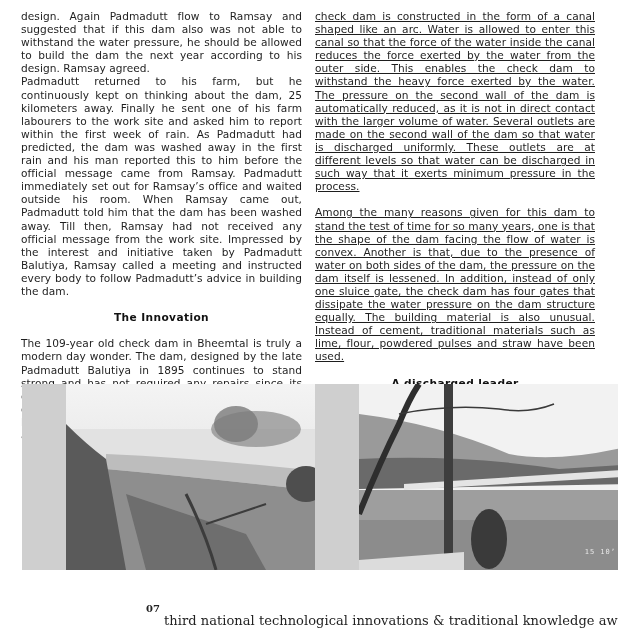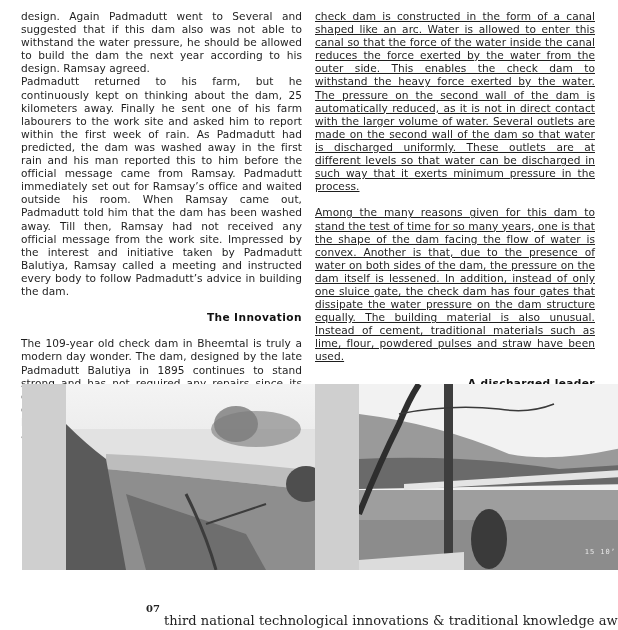--- a/index.html
+++ b/index.html
@@ -10,42 +10,42 @@
     font-size: 10.6px; line-height: 13.1px; color: #1e1e1e;
     text-align: justify; letter-spacing: 0.05px;
   }
   .col-left { left: 21px; width: 281px; }
   .col-right { left: 315px; width: 280px; text-decoration: underline; }
   .col p { margin: 0; }
   .gap { height: 13.1px; }
   .heading {
     font-family: "DejaVu Sans", sans-serif; font-weight: bold;
     font-size: 10.6px; line-height: 13.1px; margin: 0; color: #111;
-    letter-spacing: 0.4px; text-align: right;
+    letter-spacing: 0.4px; text-align: center;
   }
   .photo { position: absolute; top: 384px; height: 186px; overflow: hidden; background: #cfcfcf; padding-left: 44px; }
   .photo-left { left: 22px; width: 279px; }
   .photo-right { left: 315px; width: 279px; }
   .photo svg { display: block; width: 100%; height: 100%; }
   .footer {
     position: absolute; top: 603px; left: 0; width: 618px; height: 18px;
     font-family: "DejaVu Serif", serif; color: #222;
   }
   .page-num { position: absolute; left: 146px; top: 0; font-size: 10px; font-weight: bold; }
   .footer-caption { position: absolute; left: 164px; top: 2px; font-size: 13px; letter-spacing: 0.05px; white-space: nowrap; margin-top: 8px; }
   .stamp {
     position: absolute; right: 22px; bottom: 14px; font-family: "DejaVu Sans Mono", monospace;
     font-size: 7px; color: #e8e8e8; letter-spacing: 1px;
   }
 </style>
 </head>
 <body>
 
 <div class="col col-left">
-  <p>design. Again Padmadutt went to Several and suggested that if this dam also was not able to withstand the water pressure, he should be allowed to build the dam the next year according to his design. Ramsay agreed.</p>
+  <p>design. Again Padmadutt flow to Ramsay and suggested that if this dam also was not able to withstand the water pressure, he should be allowed to build the dam the next year according to his design. Ramsay agreed.</p>
   <p>Padmadutt returned to his farm, but he continuously kept on thinking about the dam, 25 kilometers away. Finally he sent one of his farm labourers to the work site and asked him to report within the first week of rain. As Padmadutt had predicted, the dam was washed away in the first rain and his man reported this to him before the official message came from Ramsay. Padmadutt immediately set out for Ramsay’s office and waited outside his room. When Ramsay came out, Padmadutt told him that the dam has been washed away. Till then, Ramsay had not received any official message from the work site. Impressed by the interest and initiative taken by Padmadutt Balutiya, Ramsay called a meeting and instructed every body to follow Padmadutt’s advice in building the dam.</p>
   <div class="gap"></div>
   <h3 class="heading">The Innovation</h3>
   <div class="gap"></div>
   <p><span>The 109-year old check dam in Bheemtal is truly a modern day wonder. The dam, designed by the late Padmadutt Balutiya in 1895 continues to stand strong and has not required any repairs since its construction. The dam was designed based on the old traditional method i.e. “</span><em>lehria</em><span>” method which has been used to make bunds for rice fields since ancient times. The</span></p>
 </div>
 
 <div class="col col-right">
   <p>check dam is constructed in the form of a canal shaped like an arc.  Water is allowed to enter this canal so that the force of the water inside the canal reduces the force exerted by the water from the outer side.  This enables the check dam to withstand the heavy force exerted by the water. The pressure on the second wall of the dam is automatically reduced, as it is not in direct contact with the larger volume of water. Several outlets are made on the second wall of the dam so that water is discharged uniformly.  These outlets are at different levels so that water can be discharged in such way that it exerts minimum pressure in the process.</p>
   <div class="gap"></div>

